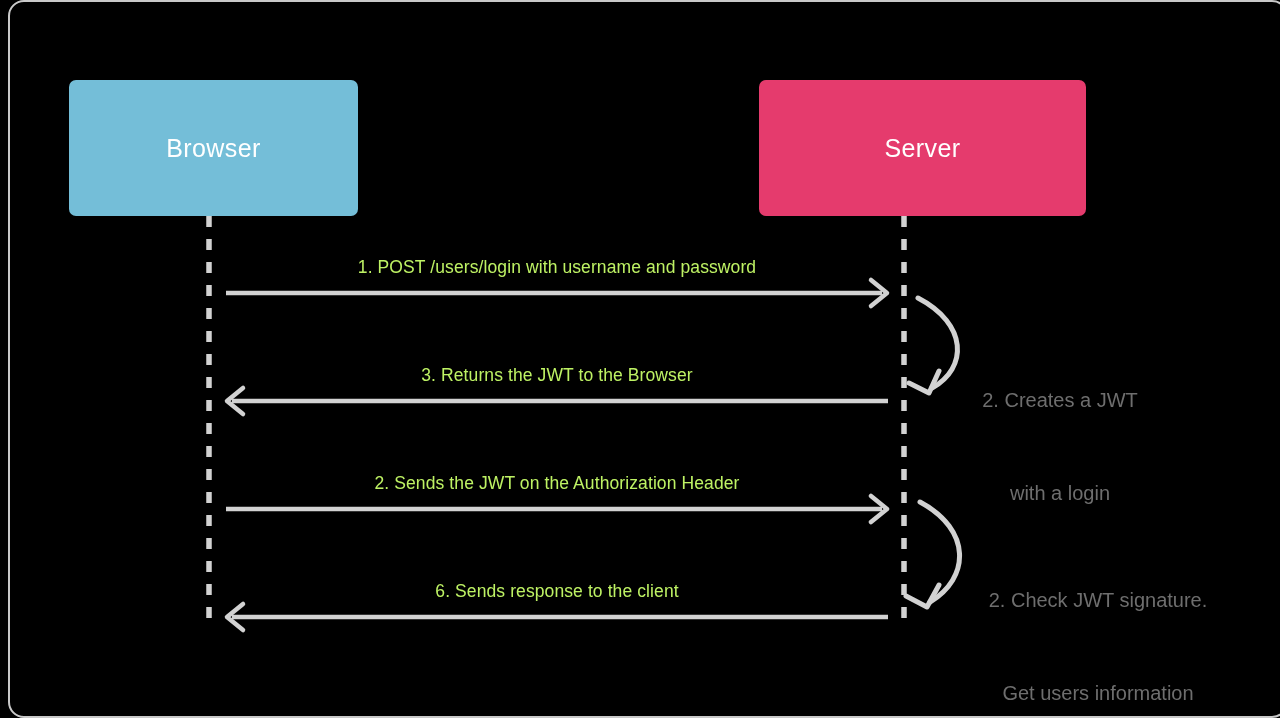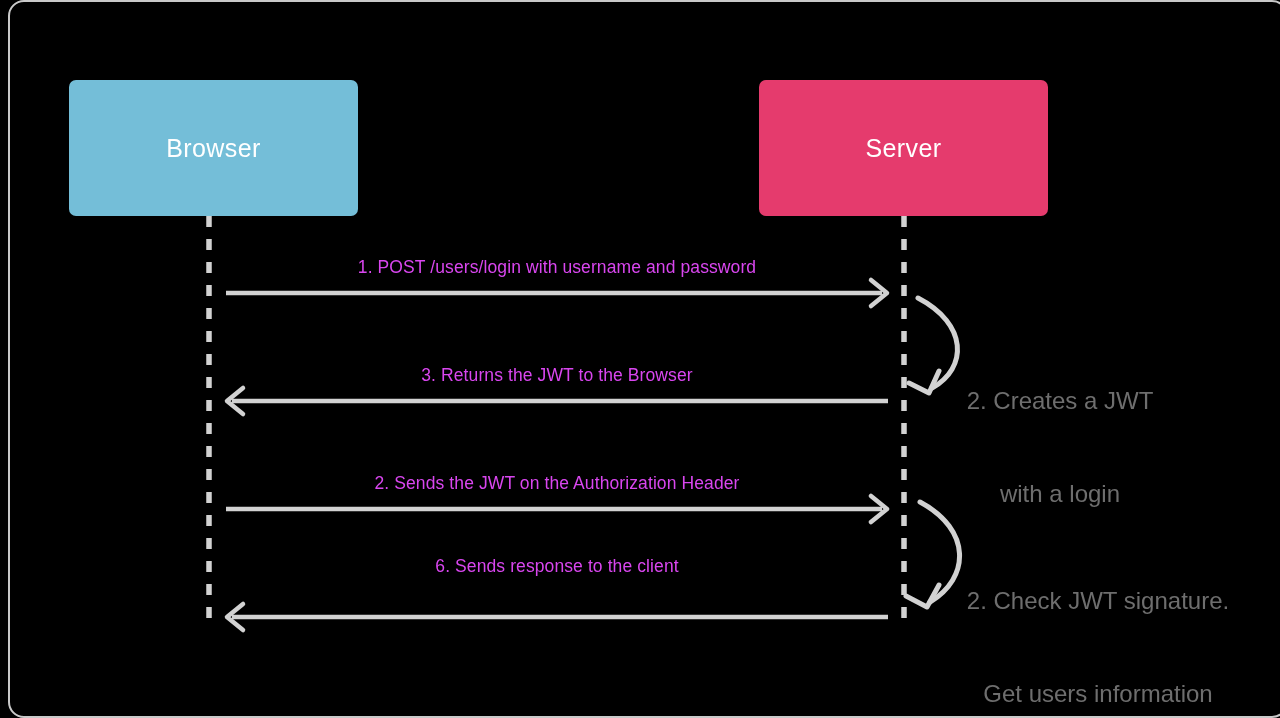--- a/index.html
+++ b/index.html
@@ -27,32 +27,32 @@
   }
   .actor-label {
     color:#ffffff;
     font-size:25px;
     font-weight:400;
     letter-spacing:0.4px;
     white-space:nowrap;
   }
   .msg-label {
     position:absolute;
-    color:#d946ef;
+    color:#bef264;
     font-size:17.5px;
     font-weight:400;
     white-space:nowrap;
     text-align:center;
     letter-spacing:0.1px;
     transform:translateX(-50%);
   }
   .note-label {
     position:absolute;
     color:#6e6e6e;
-    font-size:24px;
+    font-size:20px;
     font-weight:400;
     text-align:center;
     line-height:31px;
     white-space:pre;
     transform:translateX(-50%);
   }
 </style>
 </head>
 <body>
 
@@ -92,31 +92,31 @@
     <g>
       <line x1="222" y1="615" x2="878" y2="615" stroke="#d2d2d2" stroke-width="4.5"></line>
       <polyline points="233,602 217,615 233,628" fill="none" stroke="#d2d2d2" stroke-width="4.5" stroke-linecap="round" stroke-linejoin="round"></polyline>
     </g>
   </svg>
 
   <div class="actor-box" style="left:59px; top:78px; width:289px; height:136px; background:#74bed8;">
     <span class="actor-label">Browser</span>
   </div>
 
-  <div class="actor-box" style="left:749px; top:78px; width:289px; height:136px; background:#e53b6d;">
+  <div class="actor-box" style="left:749px; top:78px; width:327px; height:136px; background:#e53b6d;">
     <span class="actor-label">Server</span>
   </div>
 
   <div class="msg-label" style="left:547px; top:255px;">1. POST /users/login with username and password</div>
 
   <div class="msg-label" style="left:547px; top:363px;">3. Returns the JWT to the Browser</div>
 
   <div class="msg-label" style="left:547px; top:471px;">2. Sends the JWT on the Authorization Header</div>
 
-  <div class="msg-label" style="left:547px; top:554px;">6. Sends response to the client</div>
+  <div class="msg-label" style="left:547px; top:579px;">6. Sends response to the client</div>
 
   <div class="note-label" style="left:1050px; top:321px;">
     <div>2. Creates a JWT</div>
     <div>with a login</div>
   </div>
 
   <div class="note-label" style="left:1088px; top:521px;">
     <div>2. Check JWT signature.</div>
     <div>Get users information</div>
     

